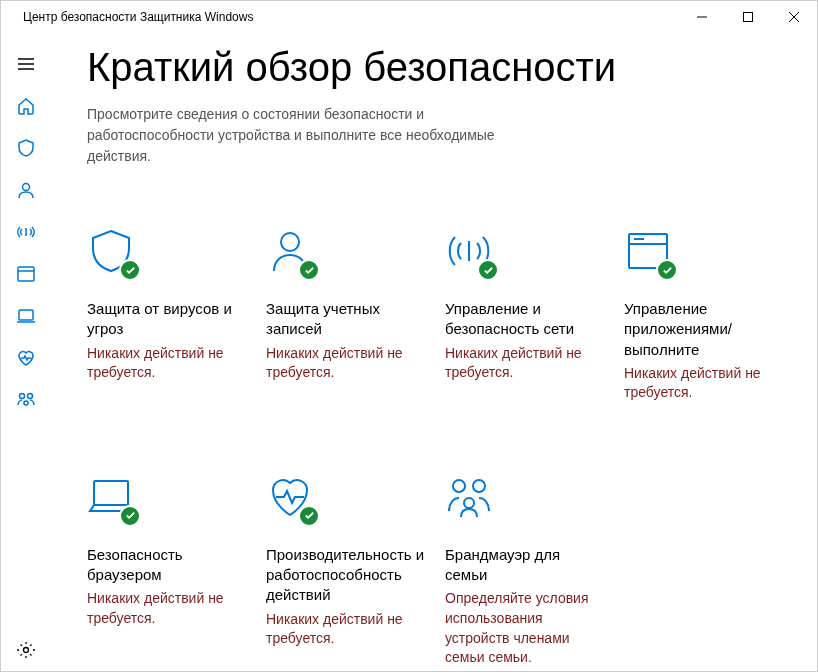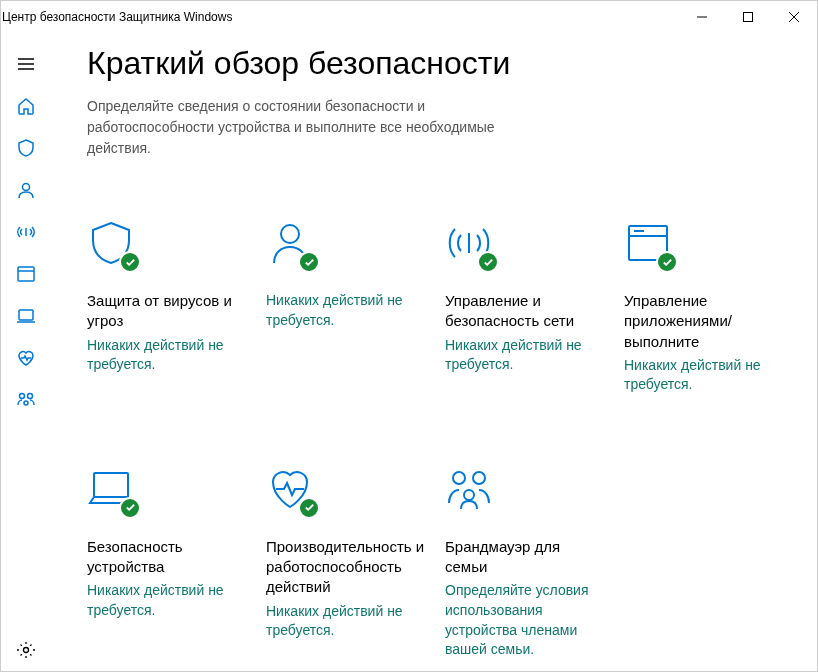--- a/index.html
+++ b/index.html
@@ -9,21 +9,21 @@
       width: 818px;
       height: 672px;
       overflow: hidden;
       border: 1px solid #ccc;
     }
     .titlebar {
       height: 32px;
       display: flex;
       align-items: center;
       justify-content: space-between;
-      padding-left: 1px;
+      padding-left: 22px;
       font-size: 12px;
       color: #000;
     }
     .titlebar-buttons {
       display: flex;
     }
     .titlebar-btn {
       width: 46px;
       height: 32px;
       display: flex;
@@ -56,21 +56,21 @@
     .sidebar-item.menu, .sidebar-item.settings {
       color: #000;
     }
     .sidebar-item svg { width: 20px; height: 20px; }
     .main {
       flex: 1;
       padding: 12px 30px 0 36px;
       overflow: hidden;
     }
     .page-title {
-      font-size: 32px;
+      font-size: 40px;
       font-weight: 300;
       color: #000;
       margin-bottom: 14px;
     }
     .page-subtitle {
       font-size: 14px;
       color: #555;
       line-height: 1.5;
       max-width: 420px;
       margin-bottom: 60px;
@@ -114,21 +114,21 @@
     .badge svg { width: 11px; height: 11px; }
     .tile-title {
       font-size: 15px;
       color: #000;
       line-height: 1.35;
       margin-bottom: 4px;
       max-width: 160px;
     }
     .tile-status {
       font-size: 14px;
-      color: #0f766e;
+      color: #7f1d1d;
       line-height: 1.4;
       max-width: 160px;
     }
   </style>
 </head>
 <body>
 
 <div class="titlebar">
   <span>Центр безопасности Защитника Windows</span>
   <div class="titlebar-buttons">
@@ -216,21 +216,21 @@
     <div class="sidebar-item settings">
       <svg viewBox="0 0 20 20" fill="none" stroke="#000" stroke-width="1.3">
           <circle cx="10" cy="10" r="2.5"></circle>
           <path d="M10 2v2M10 16v2M3 10H1M19 10h-2M4.5 4.5l1.4 1.4M14.1 14.1l1.4 1.4M4.5 15.5l1.4-1.4M14.1 5.9l1.4-1.4"></path>
         </svg>
     </div>
   </div>
 
   <div class="main">
     <h1 class="page-title">Краткий обзор безопасности</h1>
-    <p class="page-subtitle">Определяйте сведения о состоянии безопасности и работоспособности устройства и выполните все необходимые действия.</p>
+    <p class="page-subtitle">Просмотрите сведения о состоянии безопасности и работоспособности устройства и выполните все необходимые действия.</p>
 
     <div class="tiles">
 
       <div class="tile">
         <div class="tile-icon">
           <svg class="main-icon" viewBox="0 0 48 48">
               <path d="M24 4l18 7v10c0 13-8 20-18 23C14 41 6 34 6 21V11l18-7z"></path>
             </svg>
           <div class="badge">
               <svg viewBox="0 0 12 12">
@@ -247,20 +247,21 @@
           <svg class="main-icon" viewBox="0 0 48 48">
               <circle cx="24" cy="15" r="9"></circle>
               <path d="M8 44c0-10 7-16 16-16s16 6 16 16"></path>
             </svg>
           <div class="badge">
               <svg viewBox="0 0 12 12">
                 <path d="M2 6l2.5 2.5L10 3" stroke="#fff" stroke-width="2" fill="none"></path>
               </svg>
             </div>
         </div>
+        <div class="tile-title">Защита учетных записей</div>
         <div class="tile-status">Никаких действий не требуется.</div>
       </div>
 
       <div class="tile">
         <div class="tile-icon">
           <svg class="main-icon" viewBox="0 0 48 48">
               <line x1="24" y1="14" x2="24" y2="34"></line>
               <path d="M16 16c-4 4-4 12 0 16"></path>
               <path d="M32 16c4 4 4 12 0 16"></path>
               <path d="M10 10c-7 7-7 21 0 28"></path>
@@ -298,21 +299,21 @@
           <svg class="main-icon" viewBox="0 0 48 48">
               <rect x="7" y="8" width="34" height="24" rx="1"></rect>
               <path d="M3 38h42l-4-6H7l-4 6z"></path>
             </svg>
           <div class="badge">
               <svg viewBox="0 0 12 12">
                 <path d="M2 6l2.5 2.5L10 3" stroke="#fff" stroke-width="2" fill="none"></path>
               </svg>
             </div>
         </div>
-        <div class="tile-title">Безопасность устройства</div>
+        <div class="tile-title">Безопасность браузером</div>
         <div class="tile-status">Никаких действий не требуется.</div>
       </div>
 
       <div class="tile">
         <div class="tile-icon">
           <svg class="main-icon" viewBox="0 0 48 48">
               <path d="M24 42s-17-10-17-25a10 10 0 0117-7 10 10 0 0117 7c0 15-17 25-17 25z"></path>
               <path d="M10 24h8l3-6 5 12 3-6h9"></path>
             </svg>
           <div class="badge">
@@ -330,18 +331,18 @@
           <svg class="main-icon" viewBox="0 0 48 48">
               <circle cx="14" cy="13" r="6"></circle>
               <circle cx="34" cy="13" r="6"></circle>
               <circle cx="24" cy="30" r="5"></circle>
               <path d="M4 38c0-7 4-13 10-13"></path>
               <path d="M44 38c0-7-4-13-10-13"></path>
               <path d="M16 44c0-5 3-8 8-8s8 3 8 8"></path>
             </svg>
         </div>
         <div class="tile-title">Брандмауэр для семьи</div>
-        <div class="tile-status">Определяйте условия использования устройства членами вашей семьи.</div>
+        <div class="tile-status">Определяйте условия использования устройств членами семьи семьи.</div>
       </div>
 
     </div>
   </div>
 </div>
 
 </body></html>

